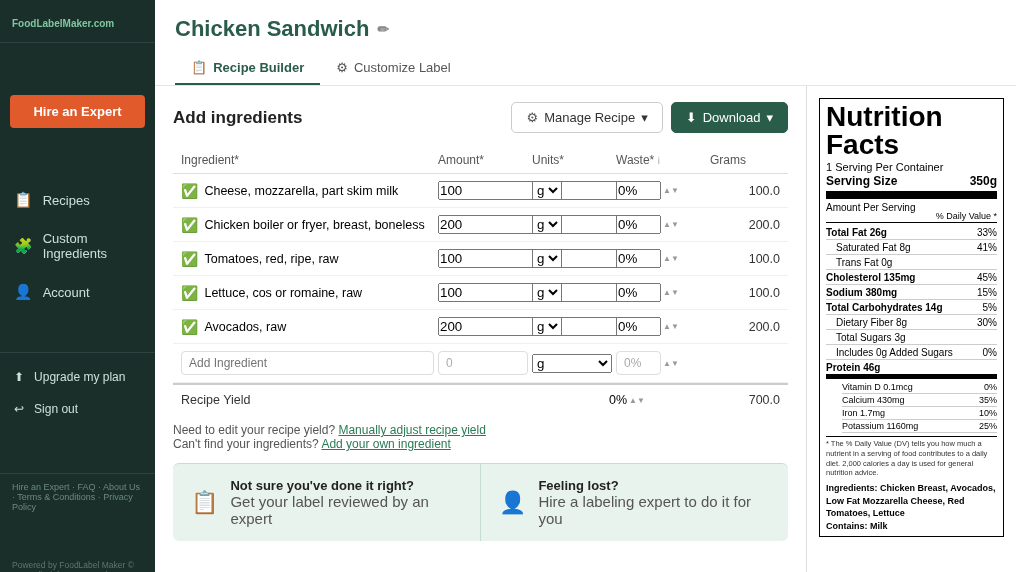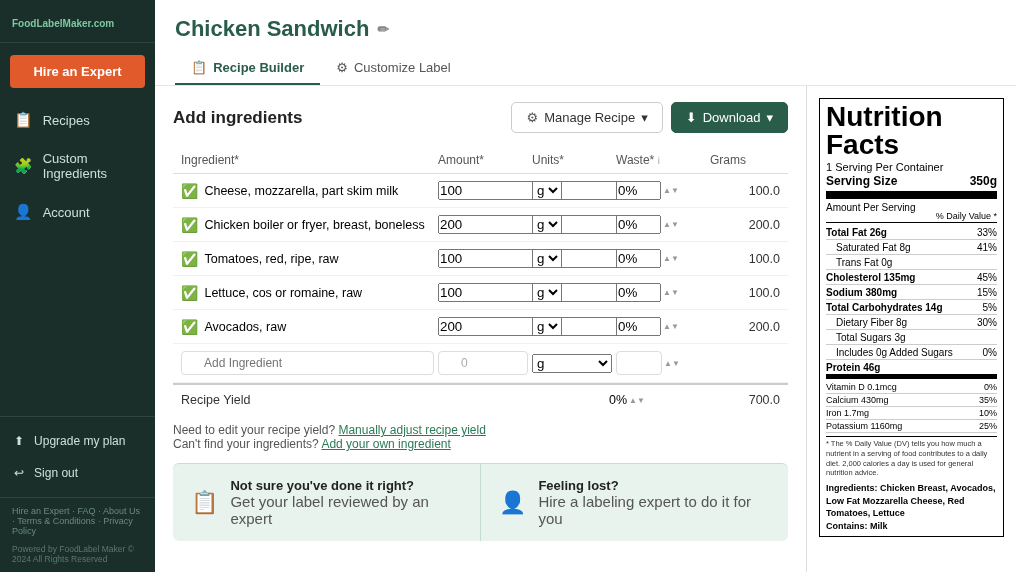--- a/index.html
+++ b/index.html
@@ -7,20 +7,21 @@
 
     
     .sidebar {
       width: 155px;
       min-width: 155px;
       background: #1a2e2a;
       color: #fff;
       display: flex;
       flex-direction: column;
       height: 572px;
+      gap: 40px;
     }
     .sidebar-logo {
       padding: 14px 12px 12px;
       font-size: 14px;
       font-weight: bold;
       color: #fff;
       border-bottom: 1px solid #2d4440;
     }
     .sidebar-logo span { color: #7ec8a0; font-size: 10px; }
     .hire-btn {
@@ -170,21 +171,21 @@
       display: grid;
       grid-template-columns: 1fr 90px 80px 90px 70px;
       gap: 4px;
       align-items: center;
       padding: 7px 8px;
       border-bottom: 1px solid #f0f0f0;
     }
     .add-row input {
       border: 1px solid #ddd;
       border-radius: 4px;
-      padding: 4px 22px;
+      padding: 4px 7px;
       font-size: 12px;
       color: #aaa;
     }
 
     
     .yield-row {
       display: grid;
       grid-template-columns: 1fr 90px 80px 90px 70px;
       gap: 11px;
       align-items: center;
@@ -271,20 +272,21 @@
     .nf-row.indent { padding-left: 10px; font-weight: normal; }
     .nf-row.thick-border { border-bottom: 5px solid #000; }
     .nf-row .left { font-weight: inherit; }
     .nf-row .right { font-weight: normal; }
     .nf-vitamins { margin-top: 2px; font-size: 9px; }
     .nf-vit-row {
       display: flex;
       justify-content: space-between;
       border-bottom: 0.5px solid #ccc;
       padding: 1px 0;
+      margin-left: 16px;
     }
     .nf-footnote {
       font-size: 7.5px;
       color: #333;
       border-top: 0.5px solid #000;
       margin-top: 3px;
       padding-top: 2px;
       line-height: 1.3;
     }
     .nf-ingredients {

